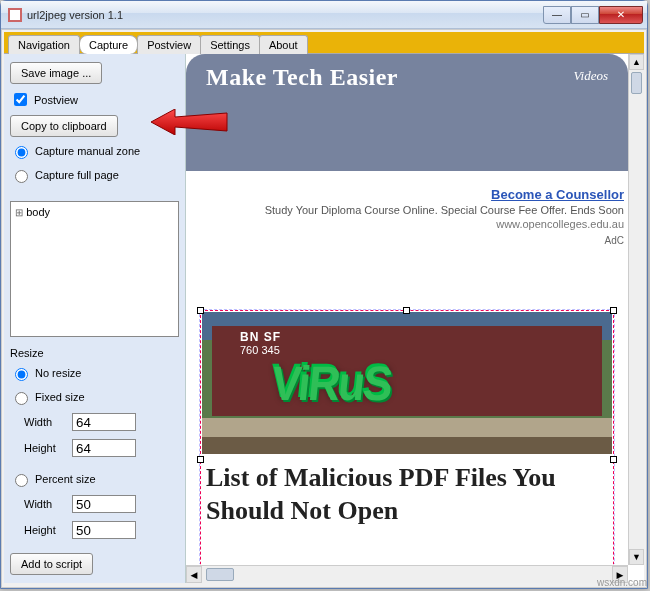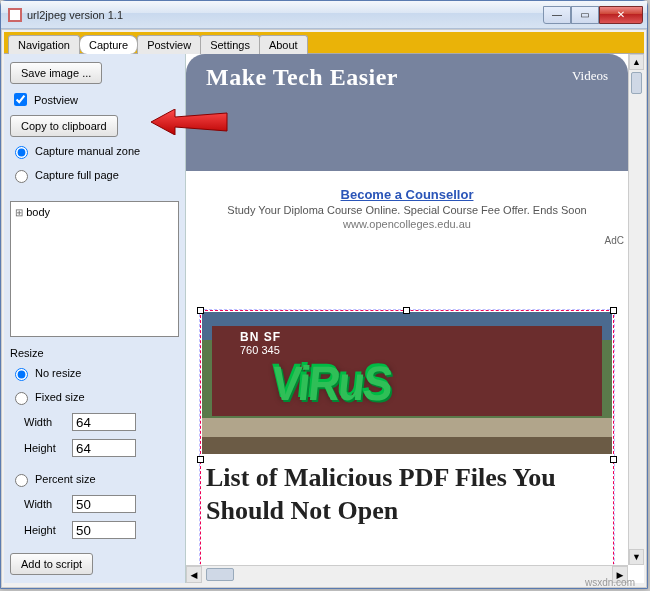--- a/index.html
+++ b/index.html
@@ -115,23 +115,23 @@
     position:absolute; left:0; top:0; right:16px; bottom:18px;
     background:#fff; overflow:hidden;border-radius:19px;
   }
   .hdr {
     background:#77839e; height:117px; padding:10px 20px;
     color:#fff; display:flex; justify-content:space-between;
     align-items:flex-start;
     font-family: Georgia, 'Times New Roman', serif;
   }
   .hdr-title { font-size:24px; font-weight:bold; letter-spacing:.5px;}
-  .hdr-link { font-size:13px; padding-top:4px; }
+  .hdr-link { font-size:13px; padding-top:4px;font-style:italic; }
   .ad {
-    text-align:center; padding:16px 4px 4px 4px; font-size:11px; color:#444;
+    text-align:right; padding:16px 4px 4px 4px; font-size:11px; color:#444;
     position:relative;
   }
   .ad a { color:#2a55b8; font-weight:bold; text-decoration:underline; font-size:13px;}
   .ad-sub { color:#555; margin-top:2px; }
   .ad-url { color:#777; margin-top:2px; }
   .ad-tag { position:absolute; right:4px; bottom:-12px; font-size:10px; color:#666;}
   .sel-area {
     position:absolute; left:14px; top:256px; width:414px; height:300px;
     border:1px dashed #e05; outline:1px dashed rgba(0,0,255,.25);
   }
@@ -162,21 +162,21 @@
   .art-title {
     font-family: Georgia, 'Times New Roman', serif;
     font-size:26px; font-weight:bold; color:#222;
     line-height:1.25; padding:8px 4px 0 4px;
   }
   
   .red-arrow {
     position:absolute; left:148px; top:108px; width:80px; height:26px;
     z-index:50;
   }
-  .watermark { position:absolute; right:12px; bottom:0; font-size:10px; color:#999; z-index:100;}
+  .watermark { position:absolute; right:0; bottom:0; font-size:10px; color:#999; z-index:100;}
 </style>
 </head>
 <body>
 
 <div class="window">
 
   <div class="titlebar">
     <span class="app-icon">
       <svg width="14" height="14">
           <rect width="14" height="14" fill="#c66"></rect>

